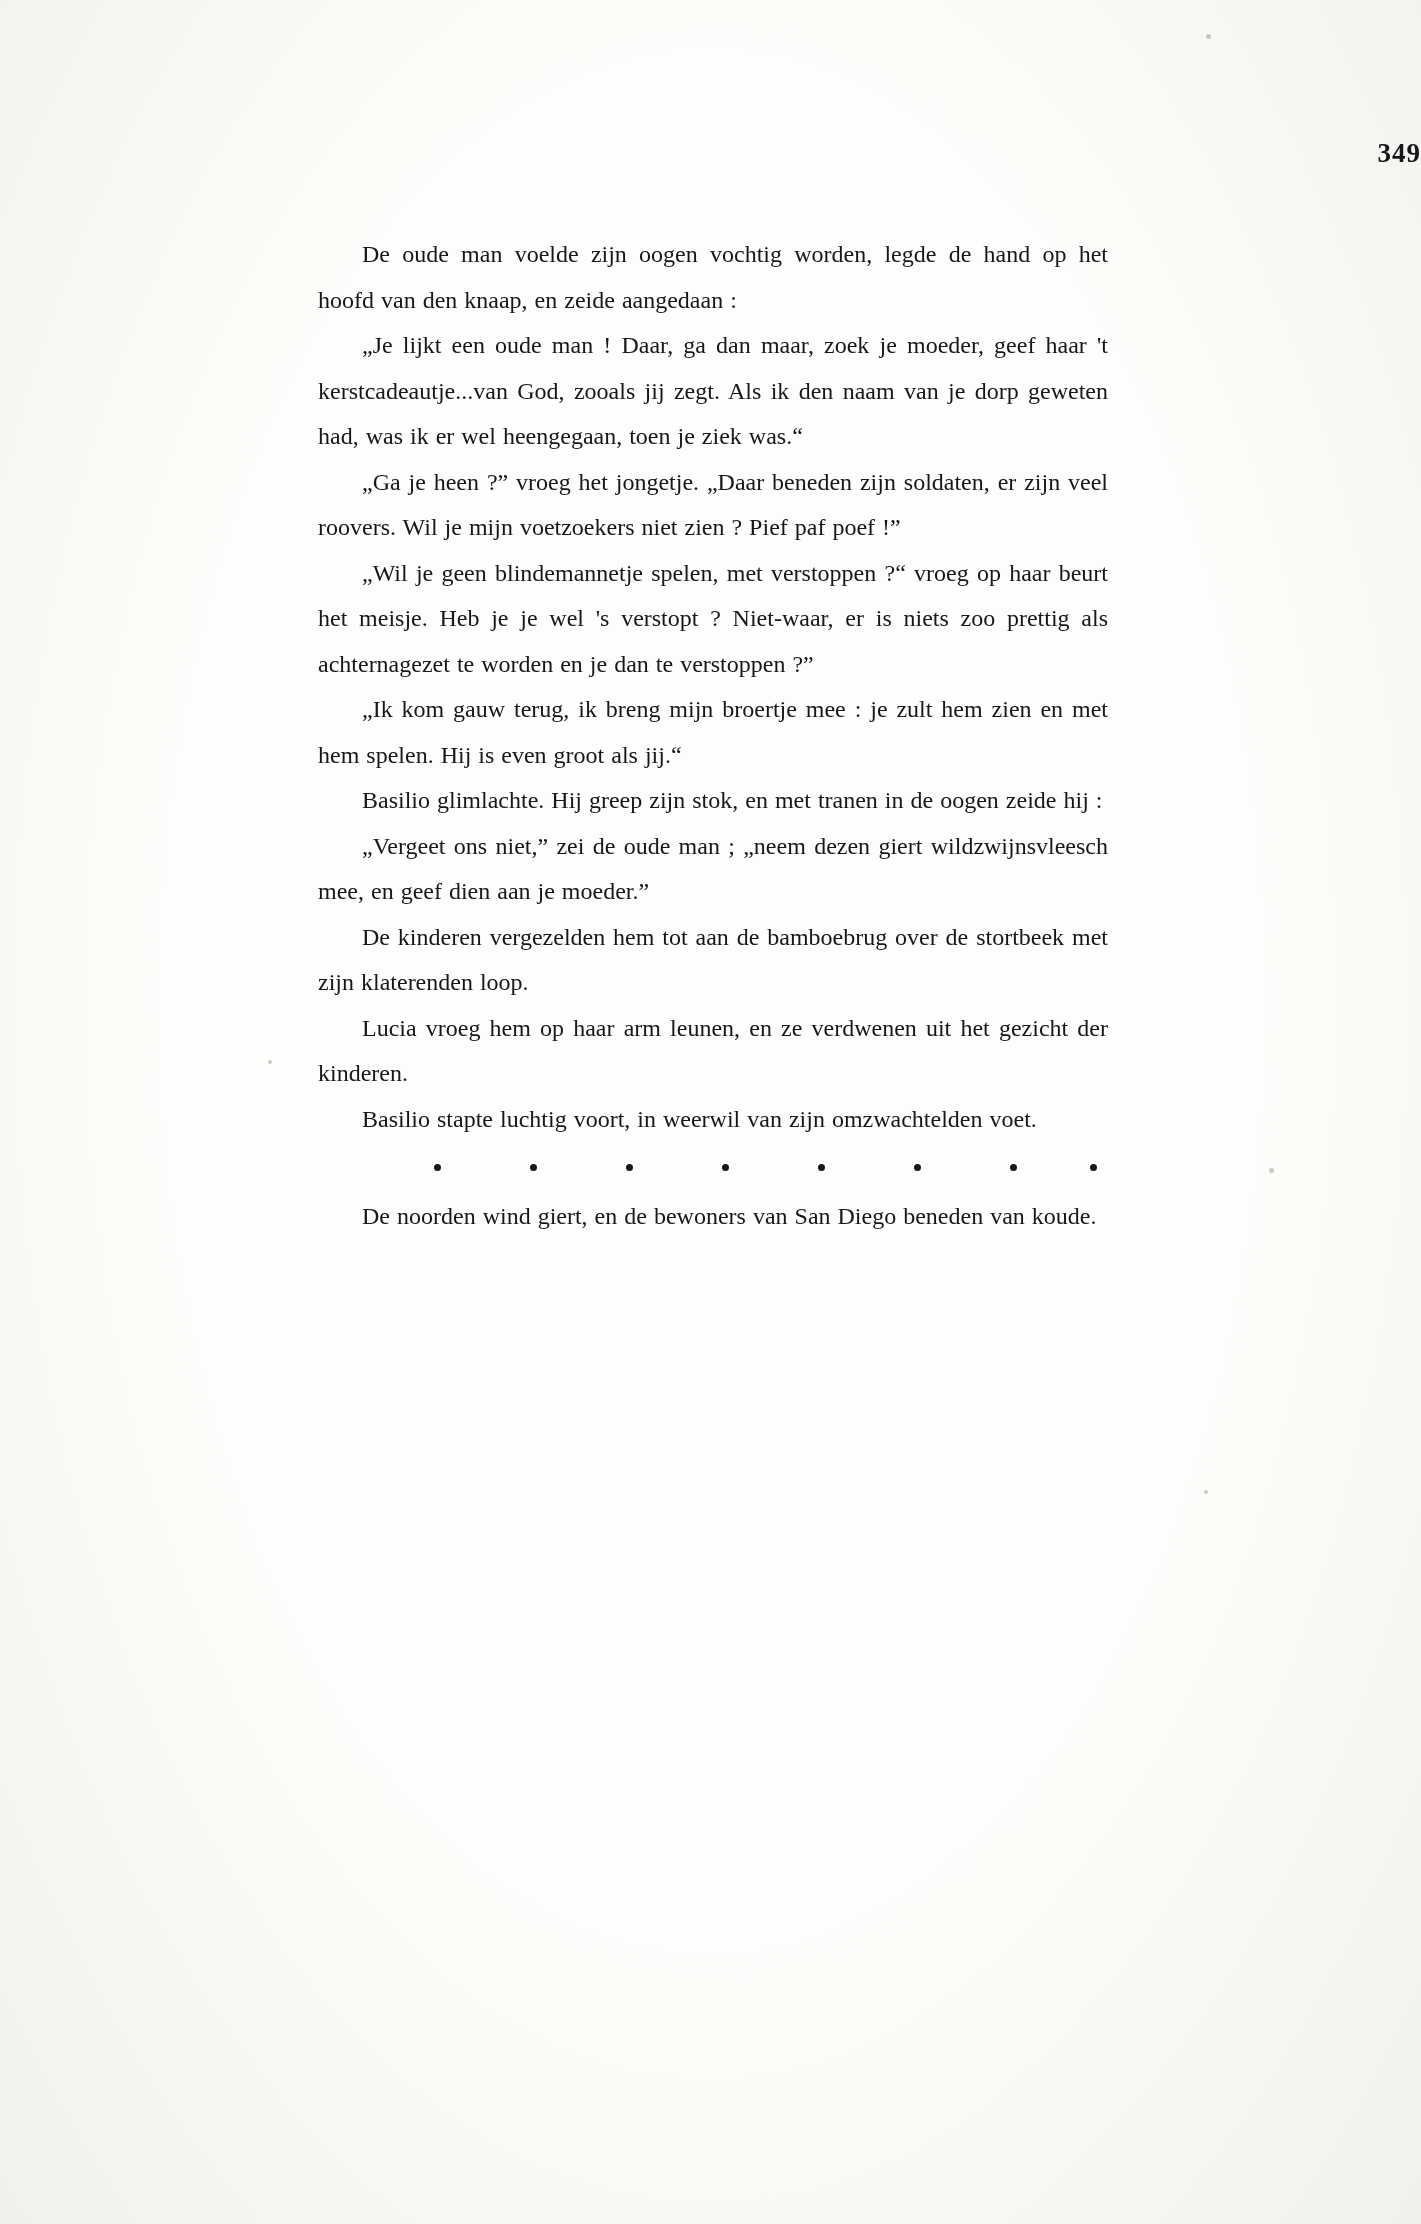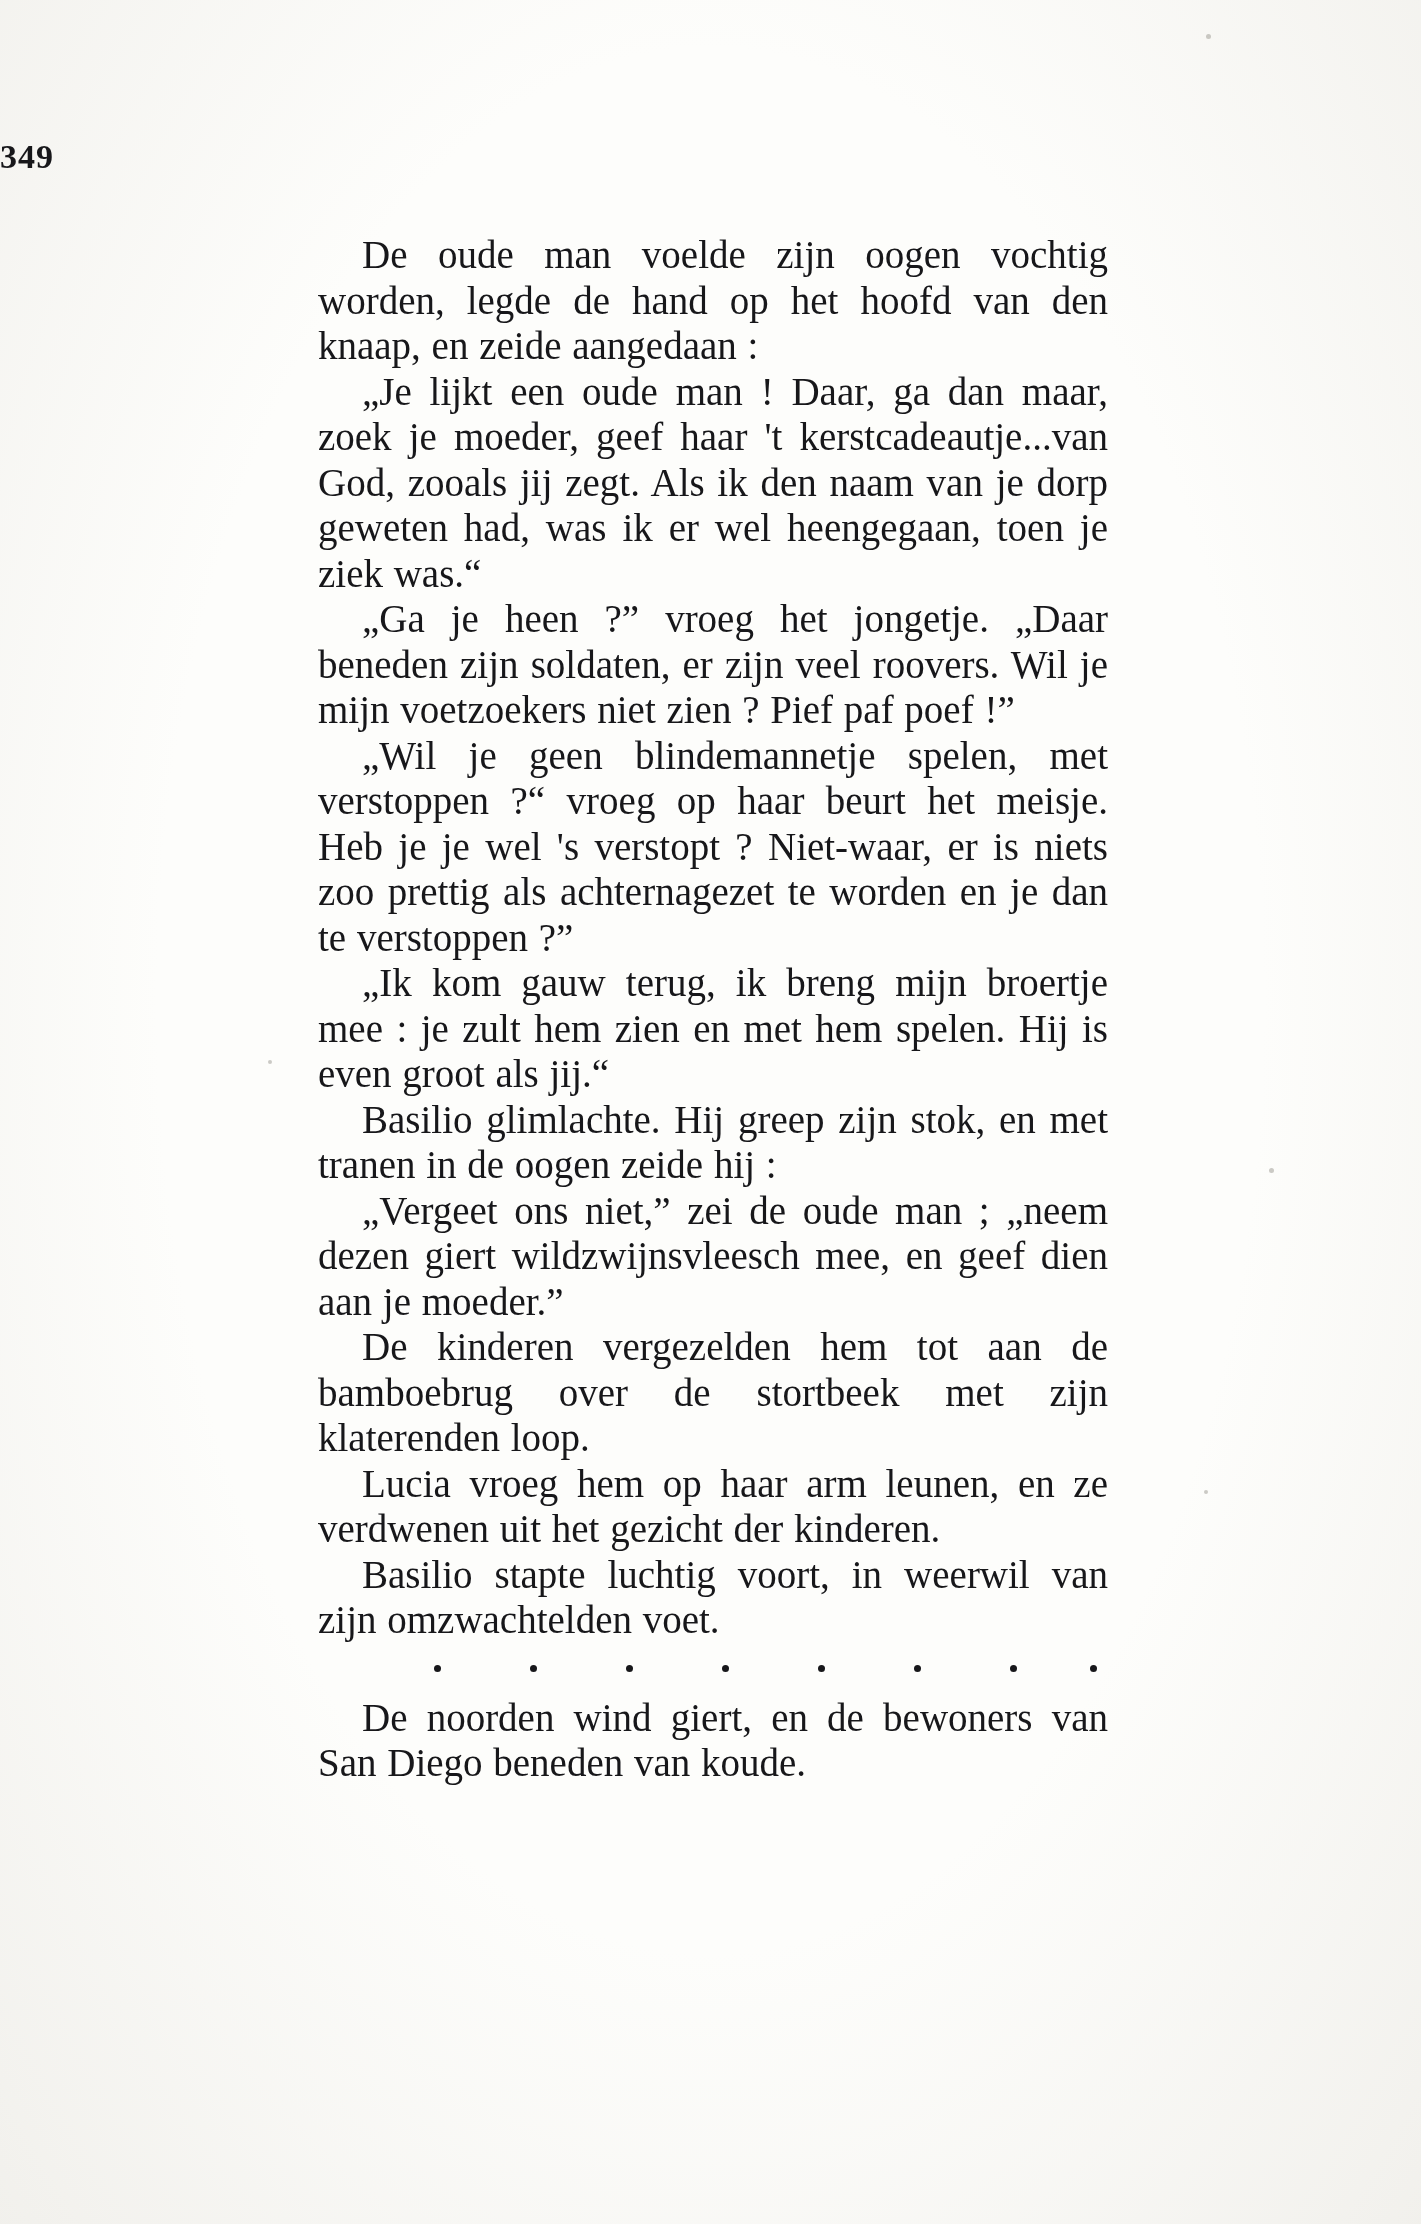--- a/index.html
+++ b/index.html
@@ -30,35 +30,35 @@
     inset: 0;
     background:
       radial-gradient(ellipse at 50% 45%, rgba(255,255,255,0) 55%, rgba(232,230,224,0.55) 100%);
     pointer-events: none;
   }
   .page-number {
     position: absolute;
     top: 138px;
     left: 0;
     width: 1421px;
-    text-align: left;
-    font-size: 34px;
+    text-align: right;
+    font-size: 27px;
     font-weight: bold;
     letter-spacing: 1px;
     font-family: "Liberation Serif", serif;
   }
   .text-column {
     position: absolute;
     left: 318px;
     top: 232px;
     width: 790px;
   }
   p.para {
     margin: 0;
-    font-size: 39px;
+    font-size: 24px;
     line-height: 45.5px;
     text-align: justify;
     text-justify: inter-word;
     word-spacing: 1px;
     font-family: "Liberation Serif", serif;
   }
   p.para.indent {
     text-indent: 44px;
   }
   .dotrow {

